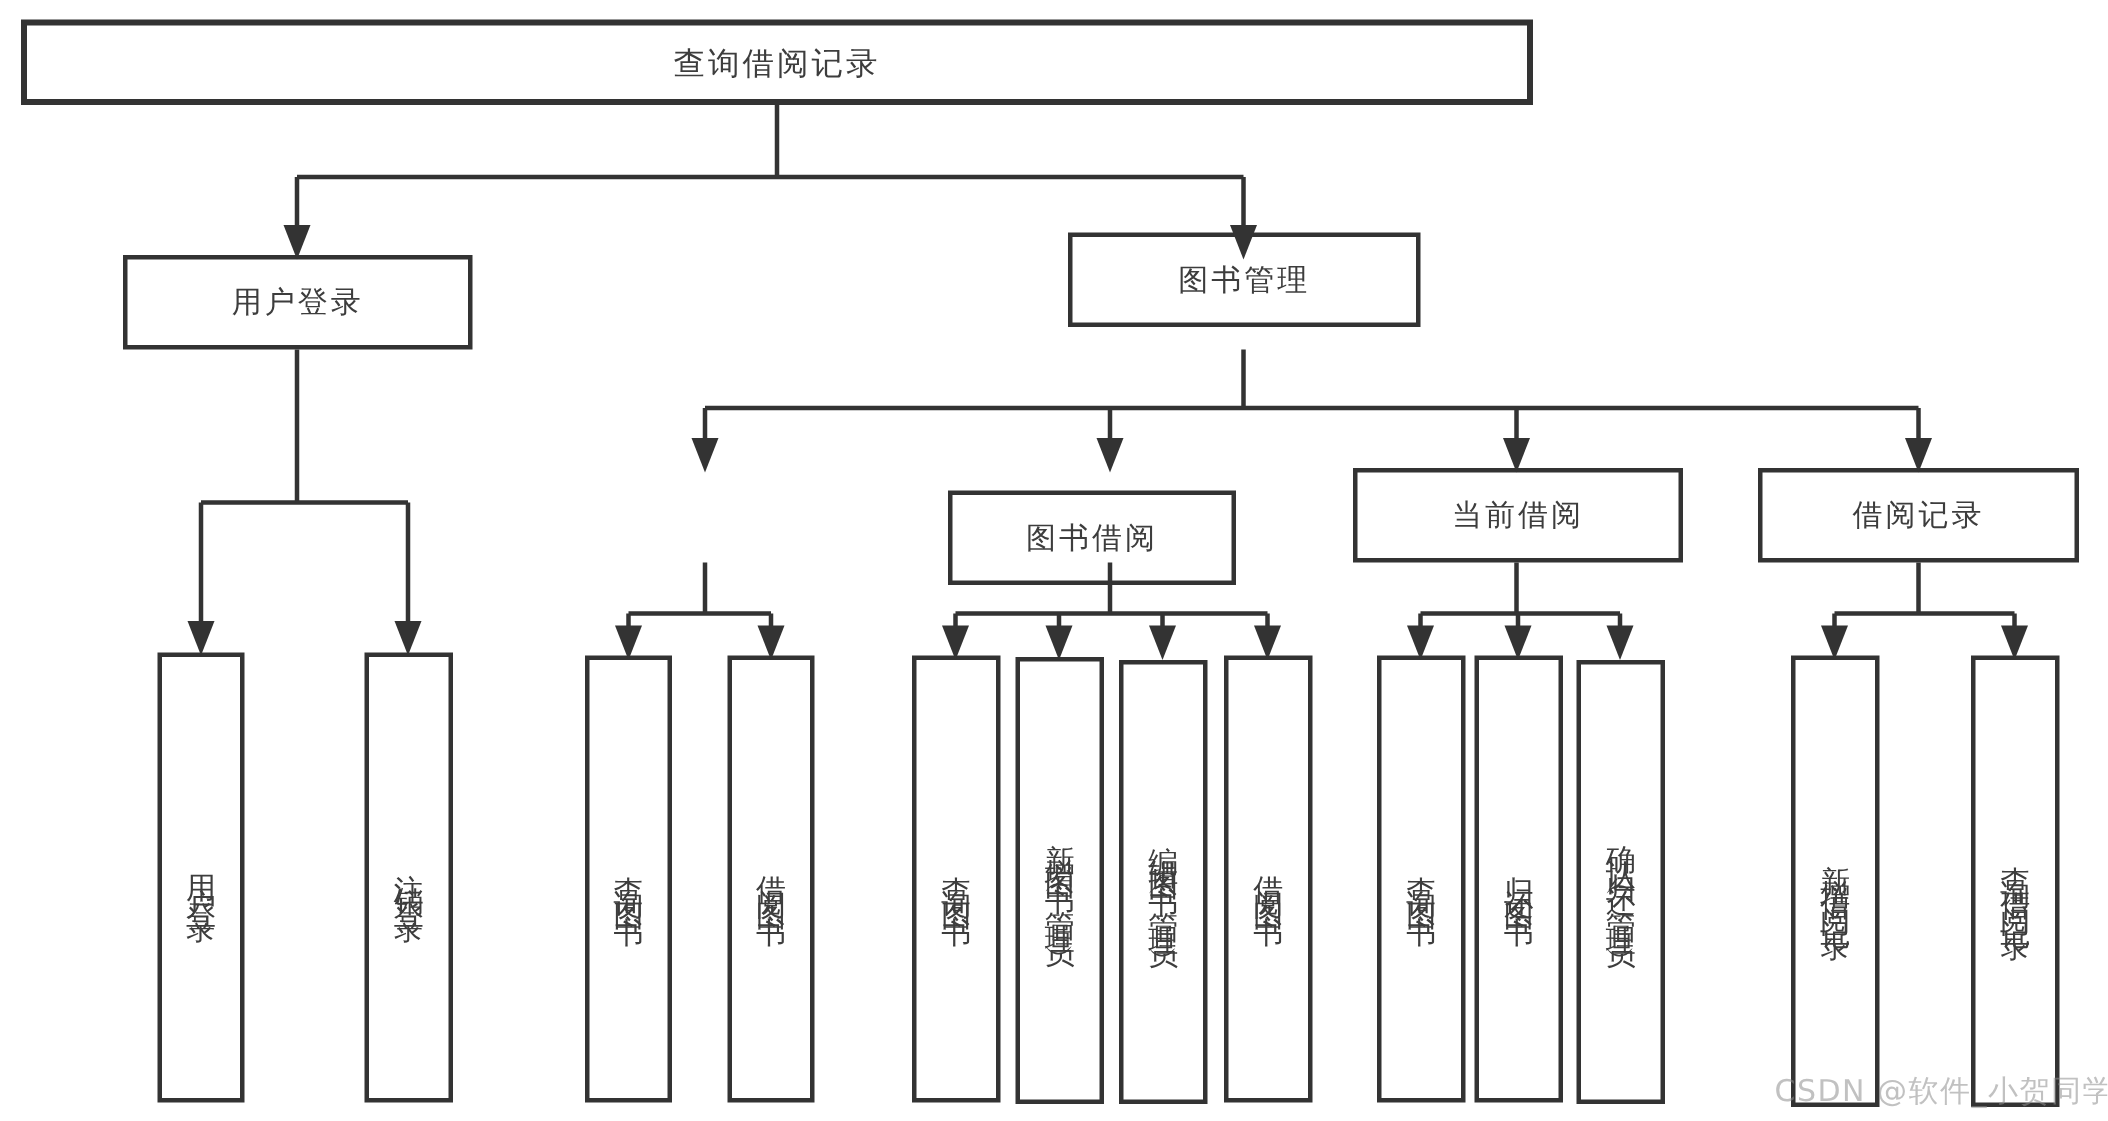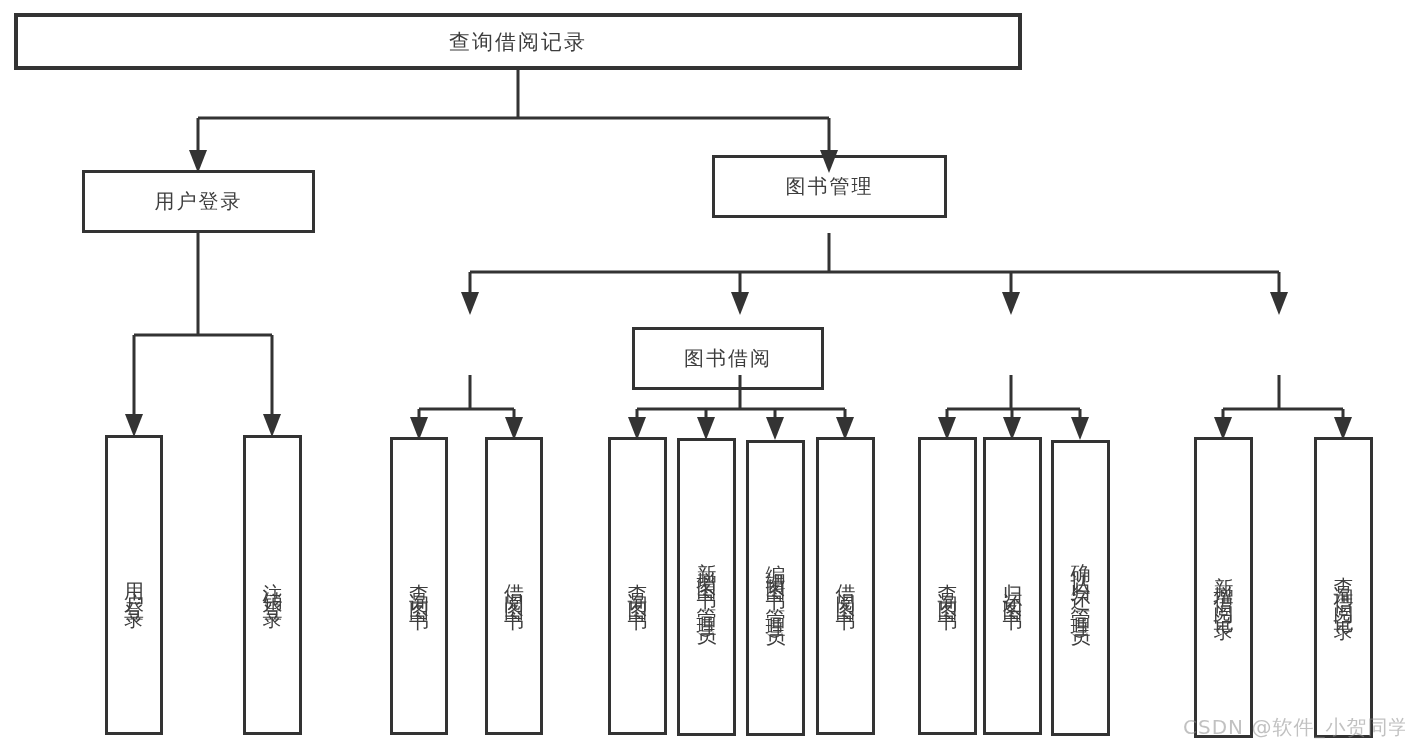--- a/index.html
+++ b/index.html
@@ -83,20 +83,26 @@
   <div class="box v" style="left:105px;top:435px;width:58px;height:300px">
     <span class="lbl">用户登录</span>
   </div>
   <div class="box v" style="left:243px;top:435px;width:59px;height:300px">
     <span class="lbl">注销登录</span>
   </div>
 
   <div class="box h" style="left:632px;top:327px;width:192px;height:63px">
     <span class="lbl">图书借阅</span>
   </div>
+  <div class="box h" style="left:902px;top:312px;width:220px;height:63px">
+    <span class="lbl">当前借阅</span>
+  </div>
+  <div class="box h" style="left:1172px;top:312px;width:214px;height:63px">
+    <span class="lbl">借阅记录</span>
+  </div>
 
   <div class="box v" style="left:390px;top:437px;width:58px;height:298px">
     <span class="lbl">查询图书</span>
   </div>
   <div class="box v" style="left:485px;top:437px;width:58px;height:298px">
     <span class="lbl">借阅图书</span>
   </div>
 
   <div class="box v" style="left:608px;top:437px;width:59px;height:298px">
     <span class="lbl">查询图书</span>

